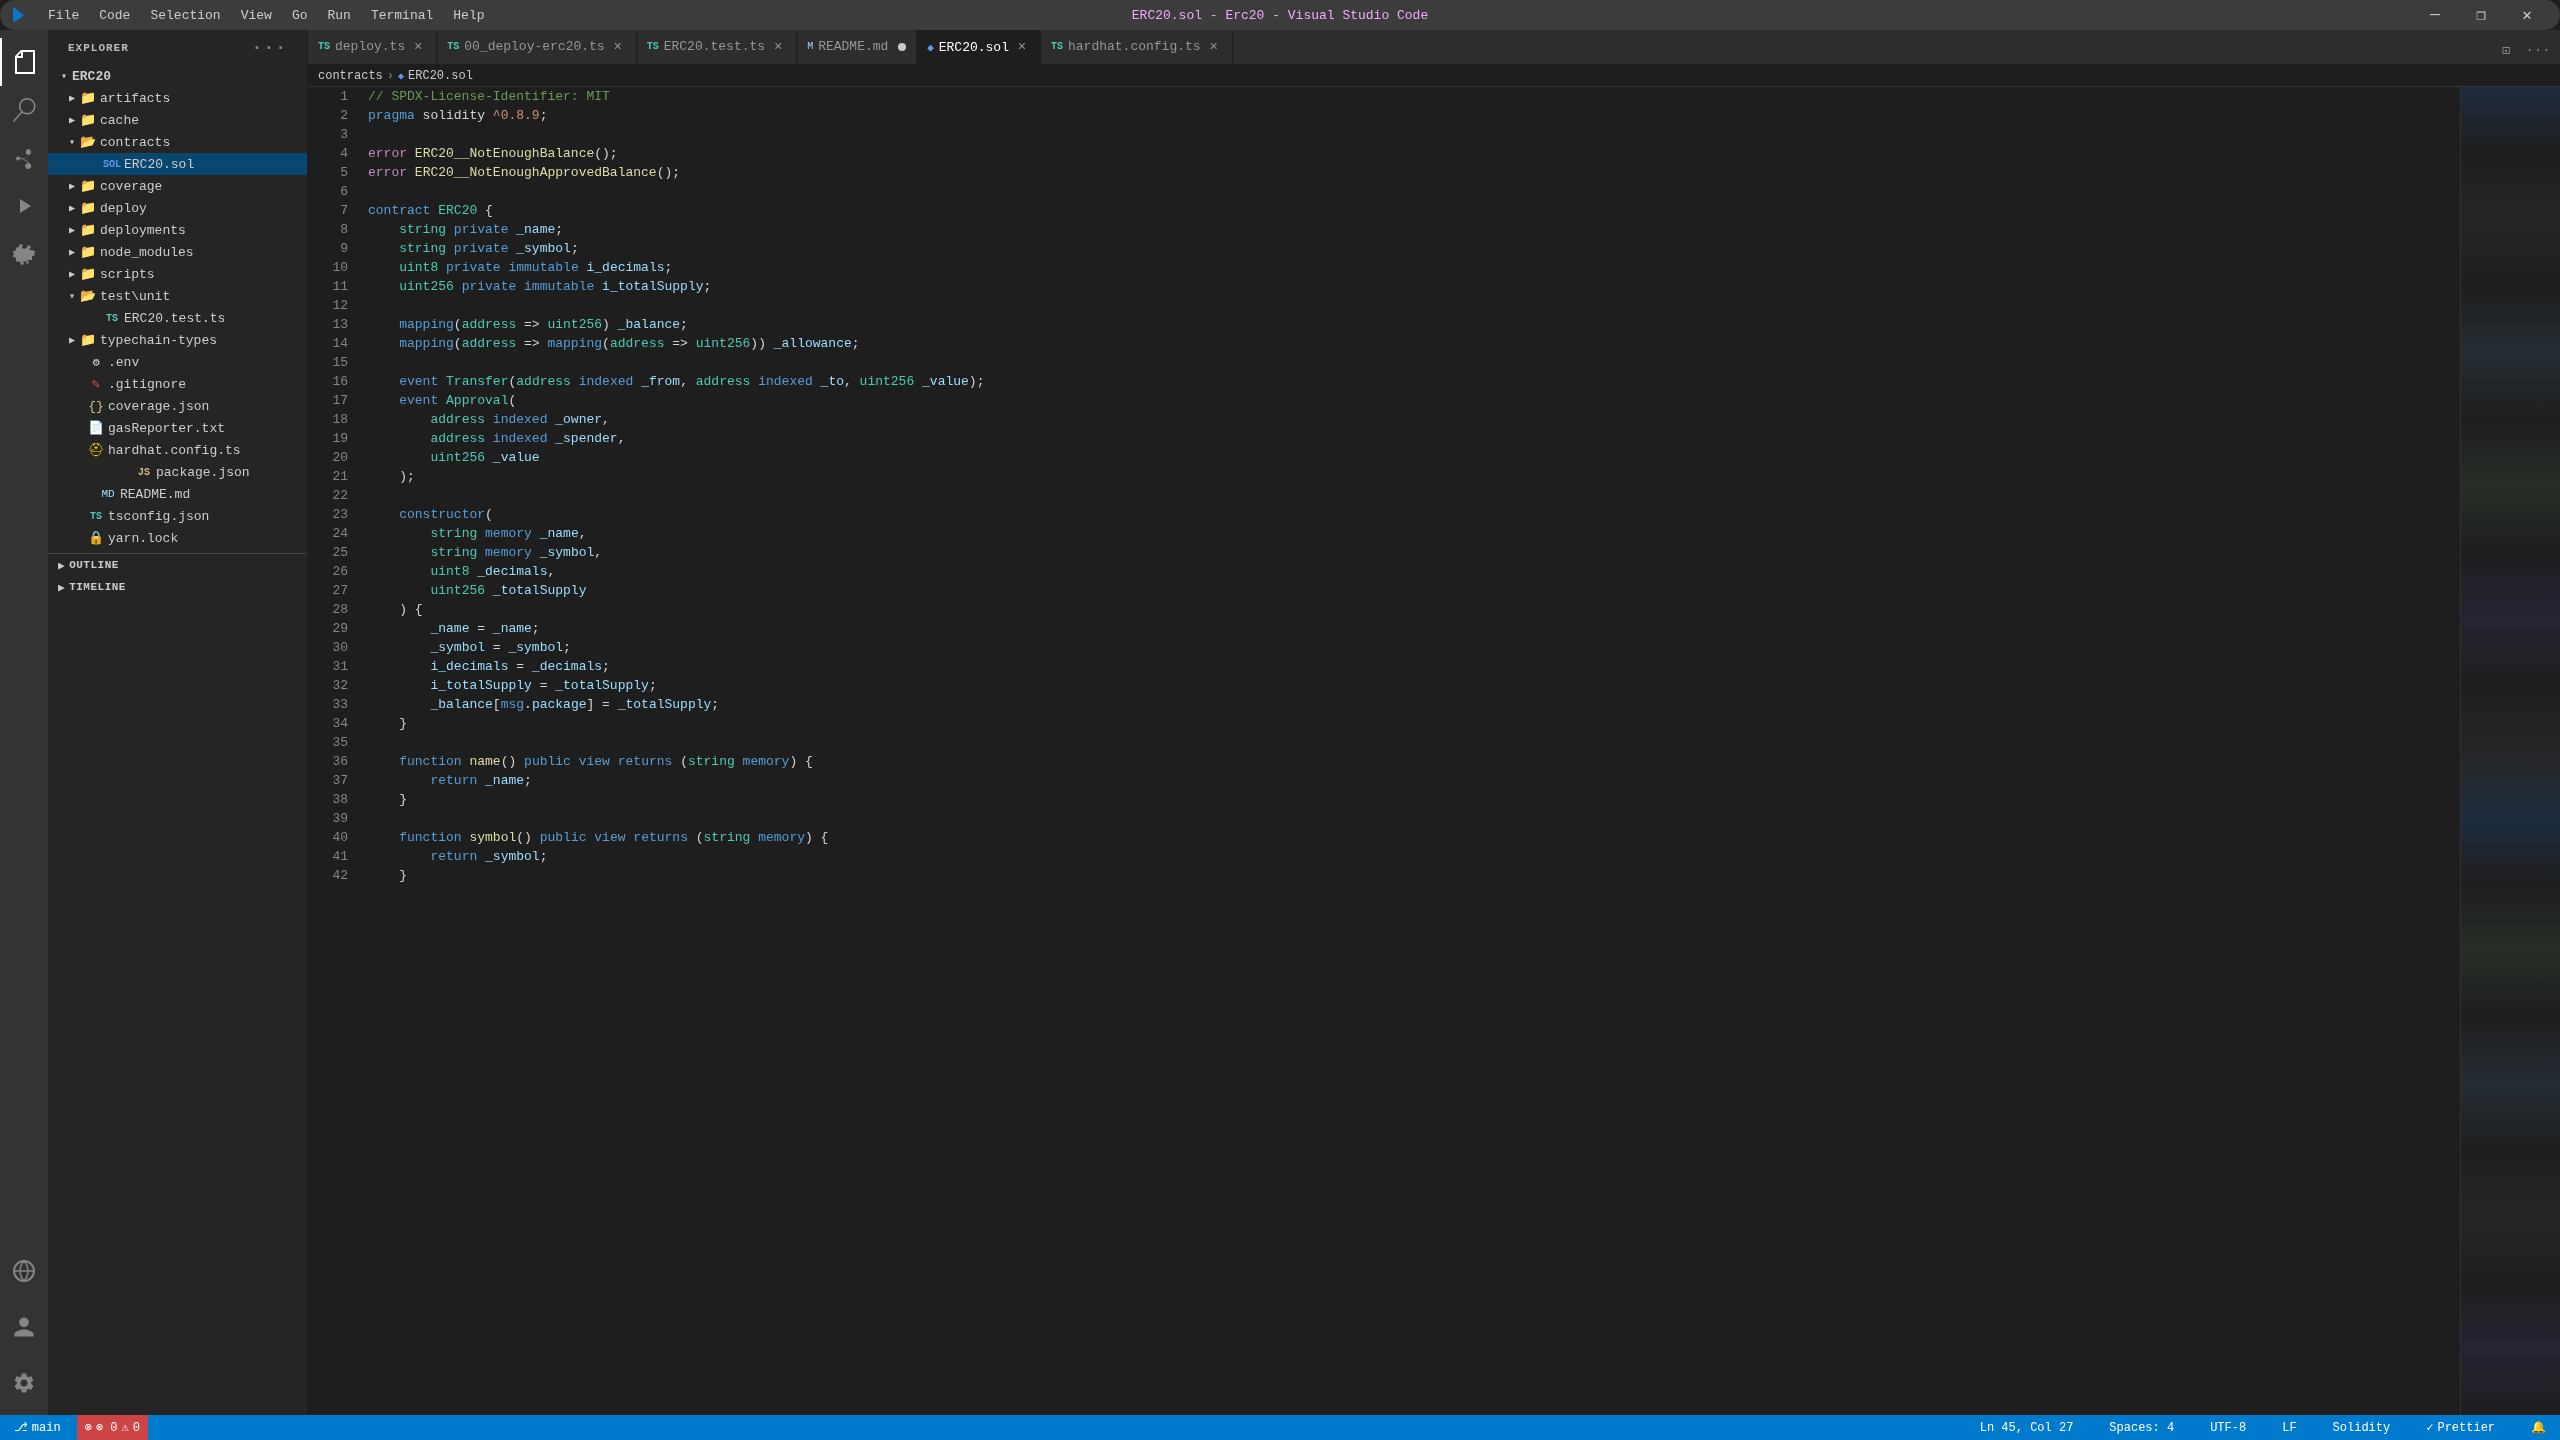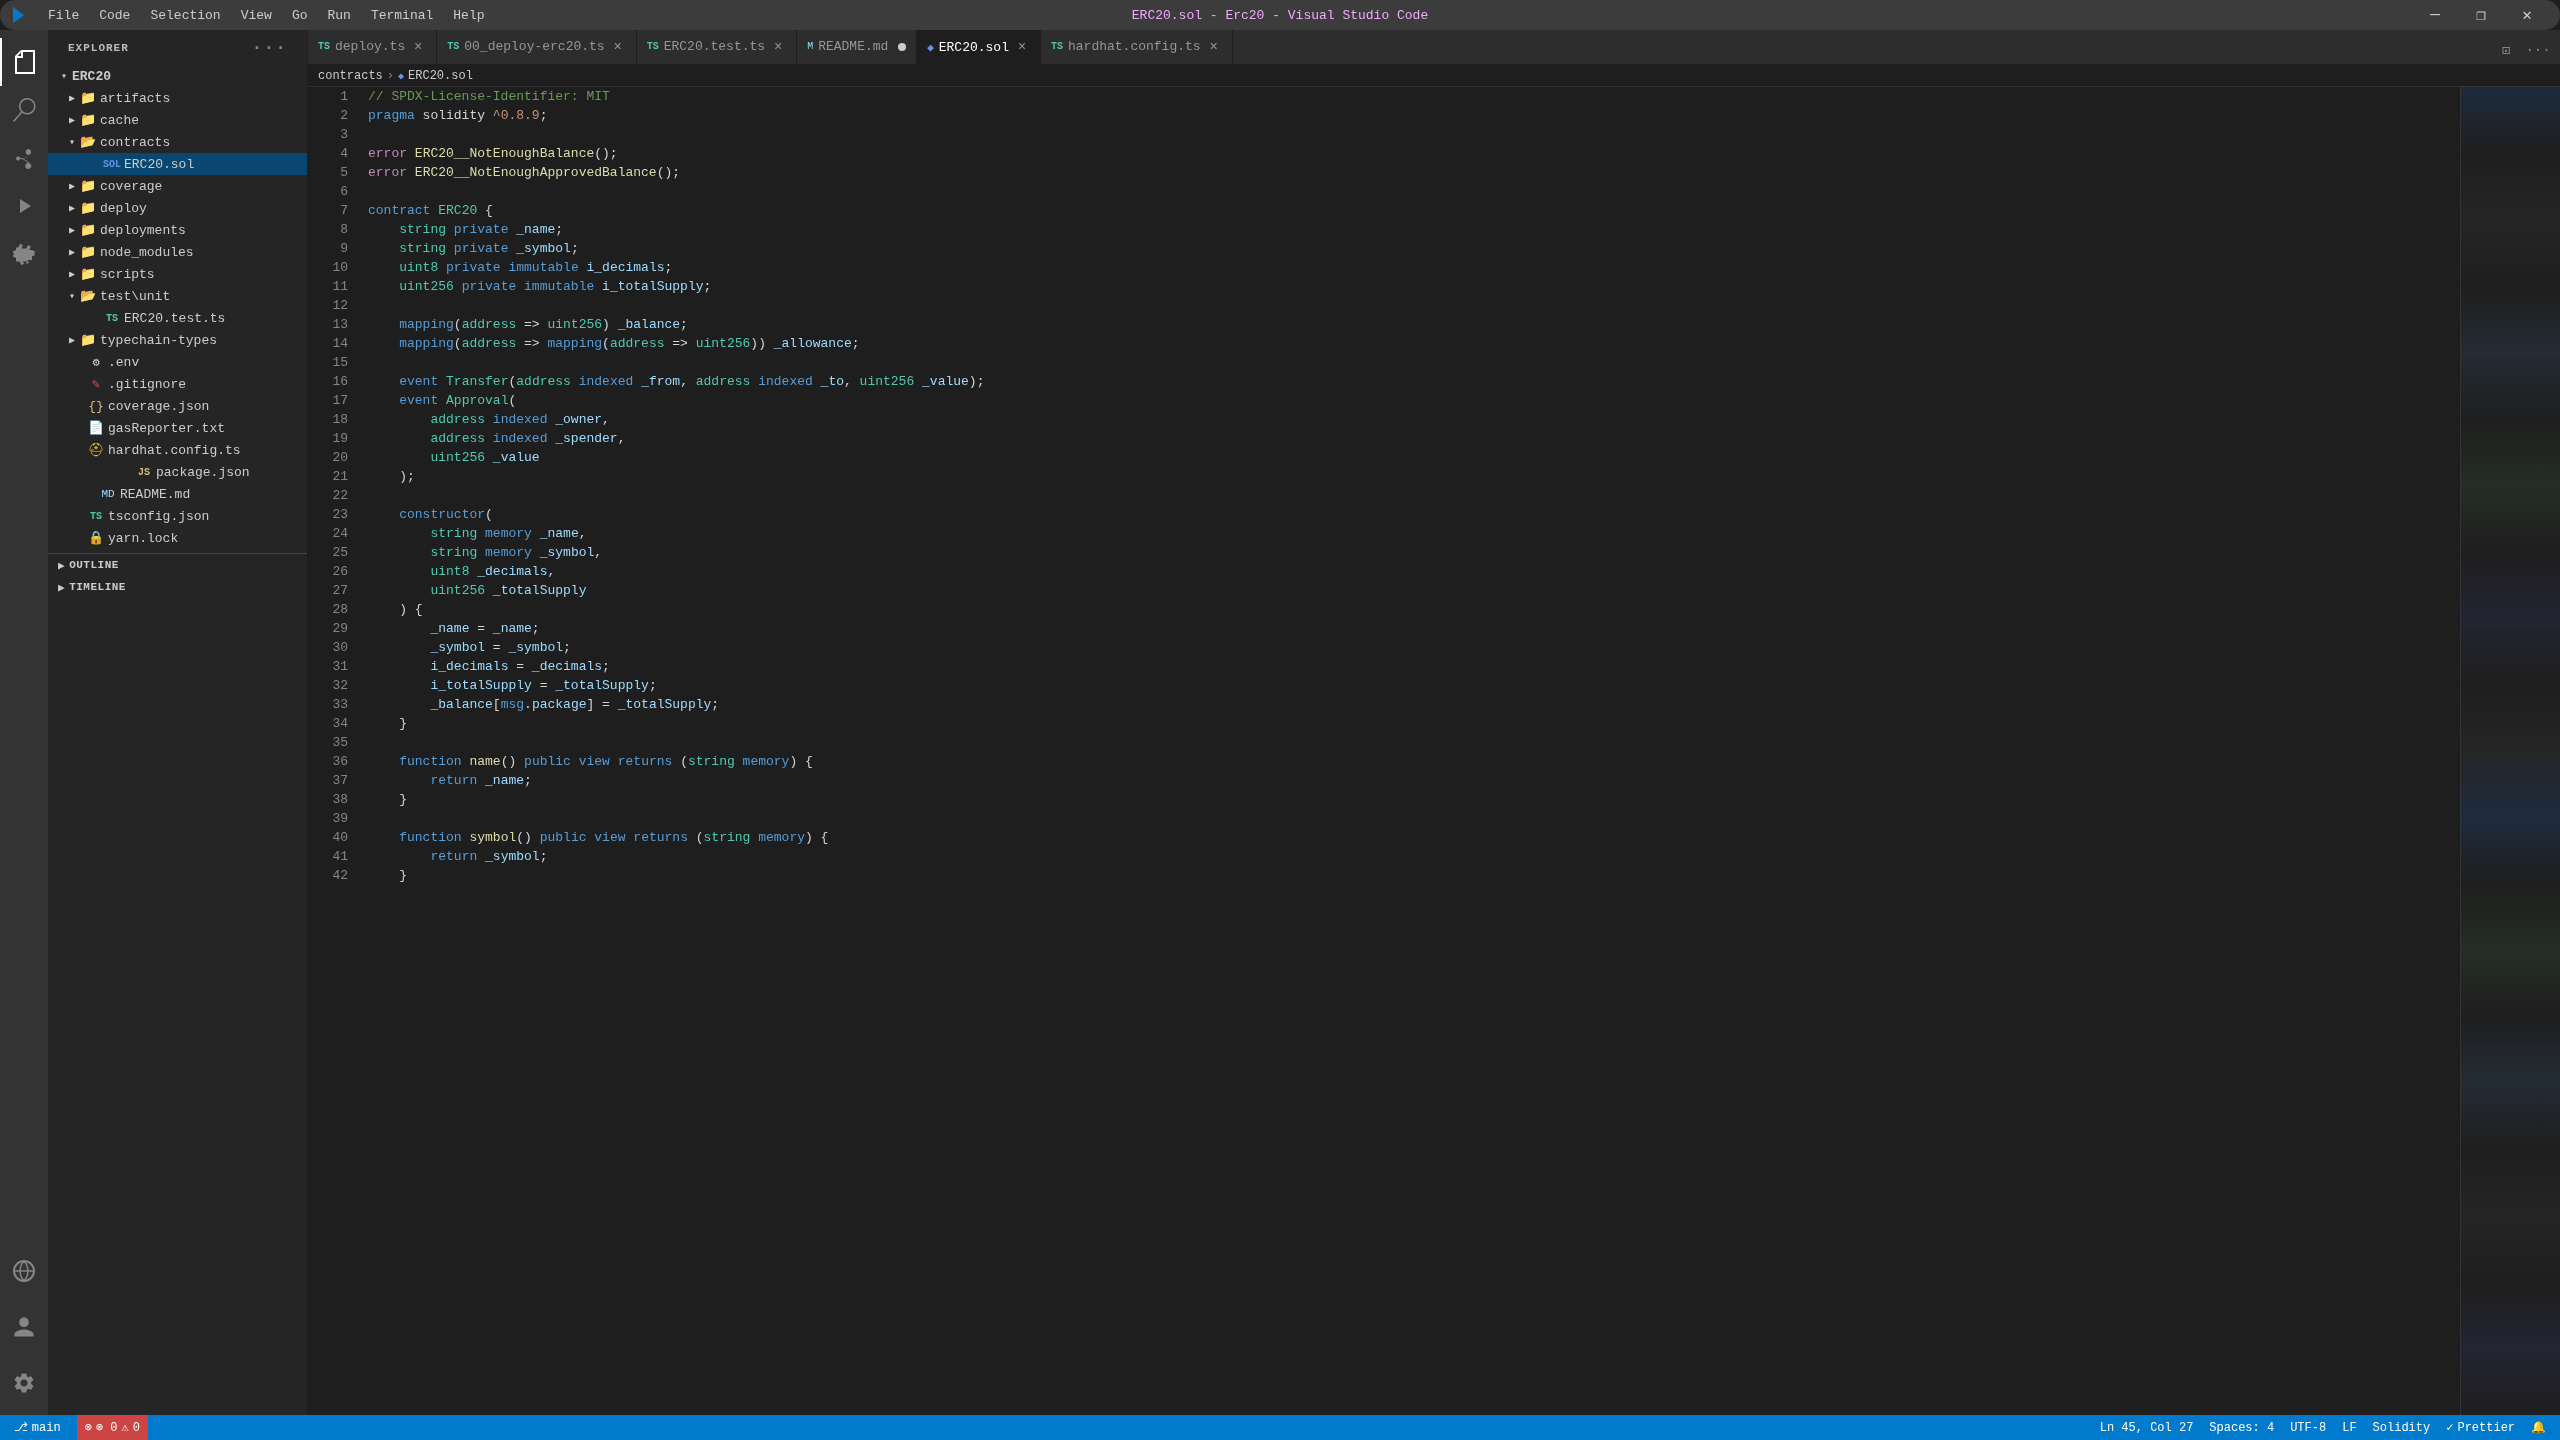--- a/index.html
+++ b/index.html
@@ -219,21 +219,21 @@
       height: 25px;
       background: #007acc;
       display: flex;
       align-items: center;
       justify-content: space-between;
       padding: 0 10px;
       font-size: 12px;
       color: #ffffff;
     }
     #status-left { display: flex; align-items: center; gap: 12px; }
-    #status-right { display: flex; align-items: center; gap: 8px; }
+    #status-right { display: flex; align-items: center; gap: 28px; }
     .status-item { display: flex; align-items: center; gap: 4px; cursor: pointer; padding: 0 4px; height: 25px; }
     .status-errors { background: #cc4444; padding: 0 8px; height: 25px; display: flex; align-items: center; gap: 4px; }
 
     
     #outline-timeline {
       background: #252526;
       border-top: 1px solid #444;
     }
     .panel-header {
       height: 22px;

